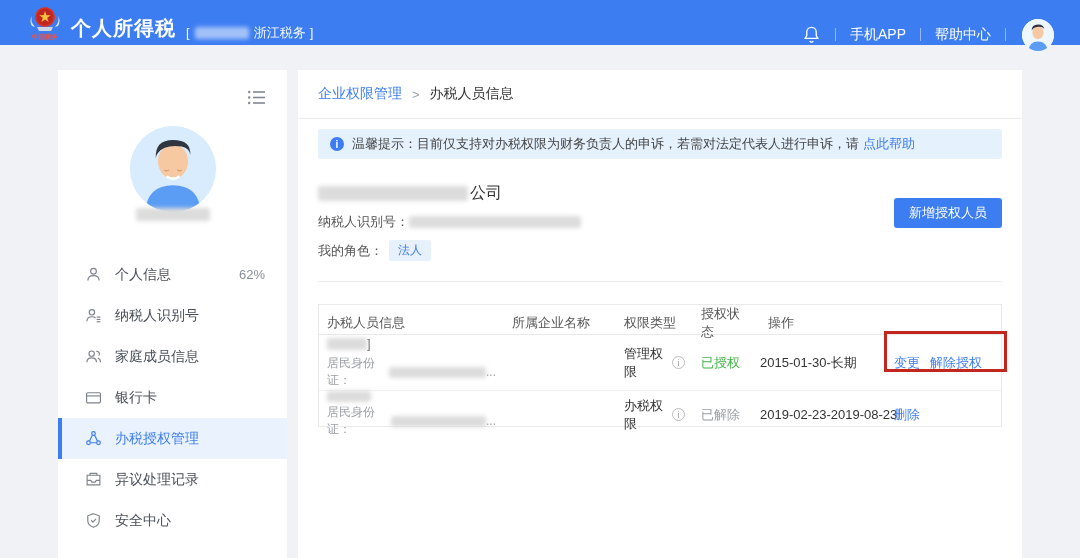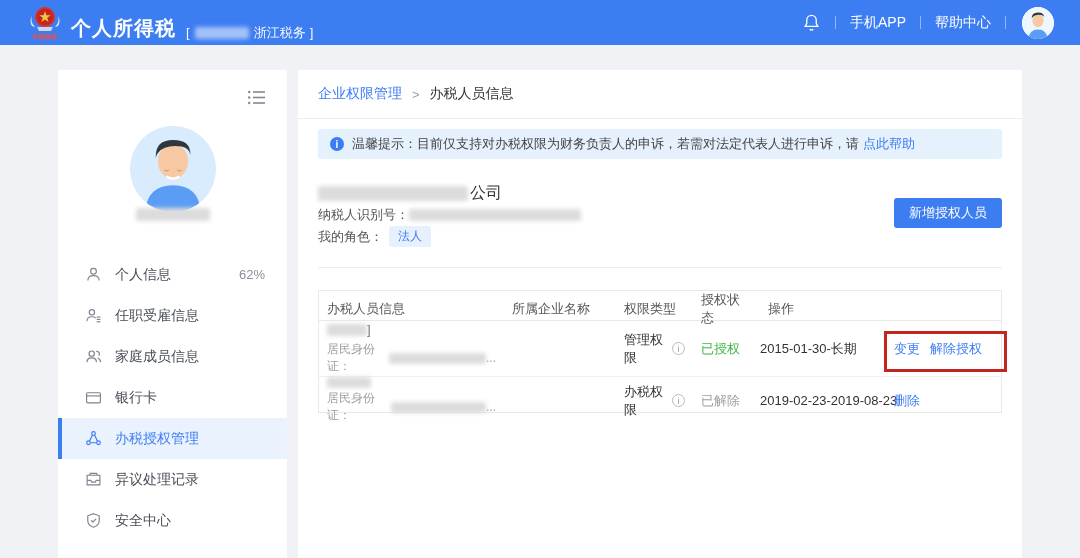--- a/index.html
+++ b/index.html
@@ -8,21 +8,21 @@
 
   
   .header{position:absolute;left:0;top:0;width:1080px;height:45px;background:#3d7df2;display:flex;align-items:center;color:#fff;z-index:5;}
   .brand{display:flex;align-items:flex-end;margin-left:28px;}
   .brand-title{font-size:20px;font-weight:bold;margin-left:9px;letter-spacing:1px;}
   .brand-sub{display:flex;align-items:center;font-size:13px;margin-left:10px;opacity:.96;}
   .blur{background:#dcdcdc;border-radius:2px;filter:blur(2px);display:inline-block;}
   .blur-w{background:rgba(255,255,255,.55);}
   .nav{position:absolute;left:302px;top:0;height:45px;display:flex;align-items:center;gap:26px;font-size:14px;}
   .nav-item{cursor:pointer;white-space:nowrap;}
-  .hright{position:absolute;right:26px;top:0;height:45px;display:flex;align-items:center;font-size:14px;}
+  .hright{position:absolute;right:26px;top:12px;height:45px;display:flex;align-items:center;font-size:14px;}
   .hdiv{width:1px;height:13px;background:rgba(255,255,255,.45);margin:0 14px;}
   .bell{display:flex;align-items:center;cursor:pointer;}
   .avatar-sm{width:32px;height:32px;border-radius:50%;overflow:hidden;margin-left:2px;cursor:pointer;background:#fff;}
 
   
   .sidebar{position:absolute;left:58px;top:70px;width:229px;height:488px;background:#fff;}
   .list-toggle{position:absolute;top:20px;right:22px;color:#828892;cursor:pointer;}
   .avatar-big{position:absolute;top:56px;left:50%;transform:translateX(-50%);width:86px;height:86px;border-radius:50%;overflow:hidden;background:#d9ecfd;}
   .uname-blur{position:absolute;top:138px;left:50%;transform:translateX(-50%);width:74px;height:13px;}
   .menu{position:absolute;top:184px;left:0;right:0;}
@@ -37,21 +37,21 @@
   .main{position:absolute;left:298px;top:70px;width:724px;height:488px;background:#fff;}
   .crumbbar{height:49px;display:flex;align-items:center;padding:0 20px;border-bottom:1px solid #ededed;font-size:14px;}
   .crumb-link{color:#3d7df2;cursor:pointer;}
   .crumb-sep{color:#9aa0a6;margin:0 10px;font-size:13px;}
   .crumb-cur{color:#333;}
   .banner{margin:10px 20px 0;height:30px;background:#e5f1fd;border-radius:3px;display:flex;align-items:center;padding:0 12px;font-size:13px;color:#444;}
   .info-dot{width:14px;height:14px;border-radius:50%;background:#3d7df2;color:#fff;font-size:10px;font-weight:bold;display:flex;align-items:center;justify-content:center;margin-right:8px;flex:none;font-style:normal;}
   .banner .lnk{color:#3d7df2;cursor:pointer;margin-left:4px;}
   .company{margin:24px 20px 0;position:relative;font-size:13px;}
   .cname{display:flex;align-items:center;font-size:16px;color:#333;}
-  .cline{display:flex;align-items:center;margin-top:2px;color:#555;}
+  .cline{display:flex;align-items:center;margin-top:9px;color:#555;}
   .badge{background:#e7f1fe;color:#3d7df2;font-size:12px;padding:2px 9px;border-radius:2px;margin-left:6px;cursor:default;}
   .add-btn{position:absolute;right:20px;top:128px;height:30px;padding:0 15px;background:#3d7df2;color:#fff;font-size:13px;border:none;border-radius:3px;cursor:pointer;}
   .hr{margin:20px 20px 0;border-top:1px solid #ededed;}
   .table{margin:22px 20px 0;border:1px solid #e9e9e9;font-size:13px;}
   .trow{display:grid;grid-template-columns:185px 112px 77px 59px 126px 122px;align-items:center;}
   .trow>div{padding:0 8px;}
   .thead{height:30px;border-bottom:1px solid #e9e9e9;color:#555;}
   .thead>div{display:flex;align-items:center;height:100%;}
   .trA{height:56px;border-bottom:1px solid #f0f0f0;}
   .trB{height:35px;}
@@ -151,21 +151,21 @@
     <div class="mi">
       <span class="ic">
         <svg width="17" height="17" viewBox="0 0 16 16" fill="none" stroke="currentColor" stroke-width="1.1">
             <circle cx="6.5" cy="5" r="2.5"></circle>
             <path d="M1.8 13.5 C1.8 10.6 4 9.2 6.5 9.2 C8 9.2 9.2 9.6 10 10.3"></path>
             <line x1="11" y1="9.5" x2="14.5" y2="9.5"></line>
             <line x1="11" y1="11.7" x2="14.5" y2="11.7"></line>
             <line x1="11" y1="13.9" x2="14.5" y2="13.9"></line>
           </svg>
       </span>
-      <span>任职受雇信息</span>
+      <span>纳税人识别号</span>
     </div>
     <div class="mi">
       <span class="ic">
         <svg width="17" height="17" viewBox="0 0 16 16" fill="none" stroke="currentColor" stroke-width="1.1">
             <circle cx="6.3" cy="5.3" r="2.5"></circle>
             <path d="M1.8 13.5 C1.8 10.7 3.9 9.3 6.3 9.3 C8.7 9.3 10.8 10.7 10.8 13.5"></path>
             <path d="M10.6 3.2 A2.4 2.4 0 0 1 12.9 7.2"></path>
             <path d="M12 9.4 C13.6 10 14.6 11.4 14.6 13.3"></path>
           </svg>
       </span>

